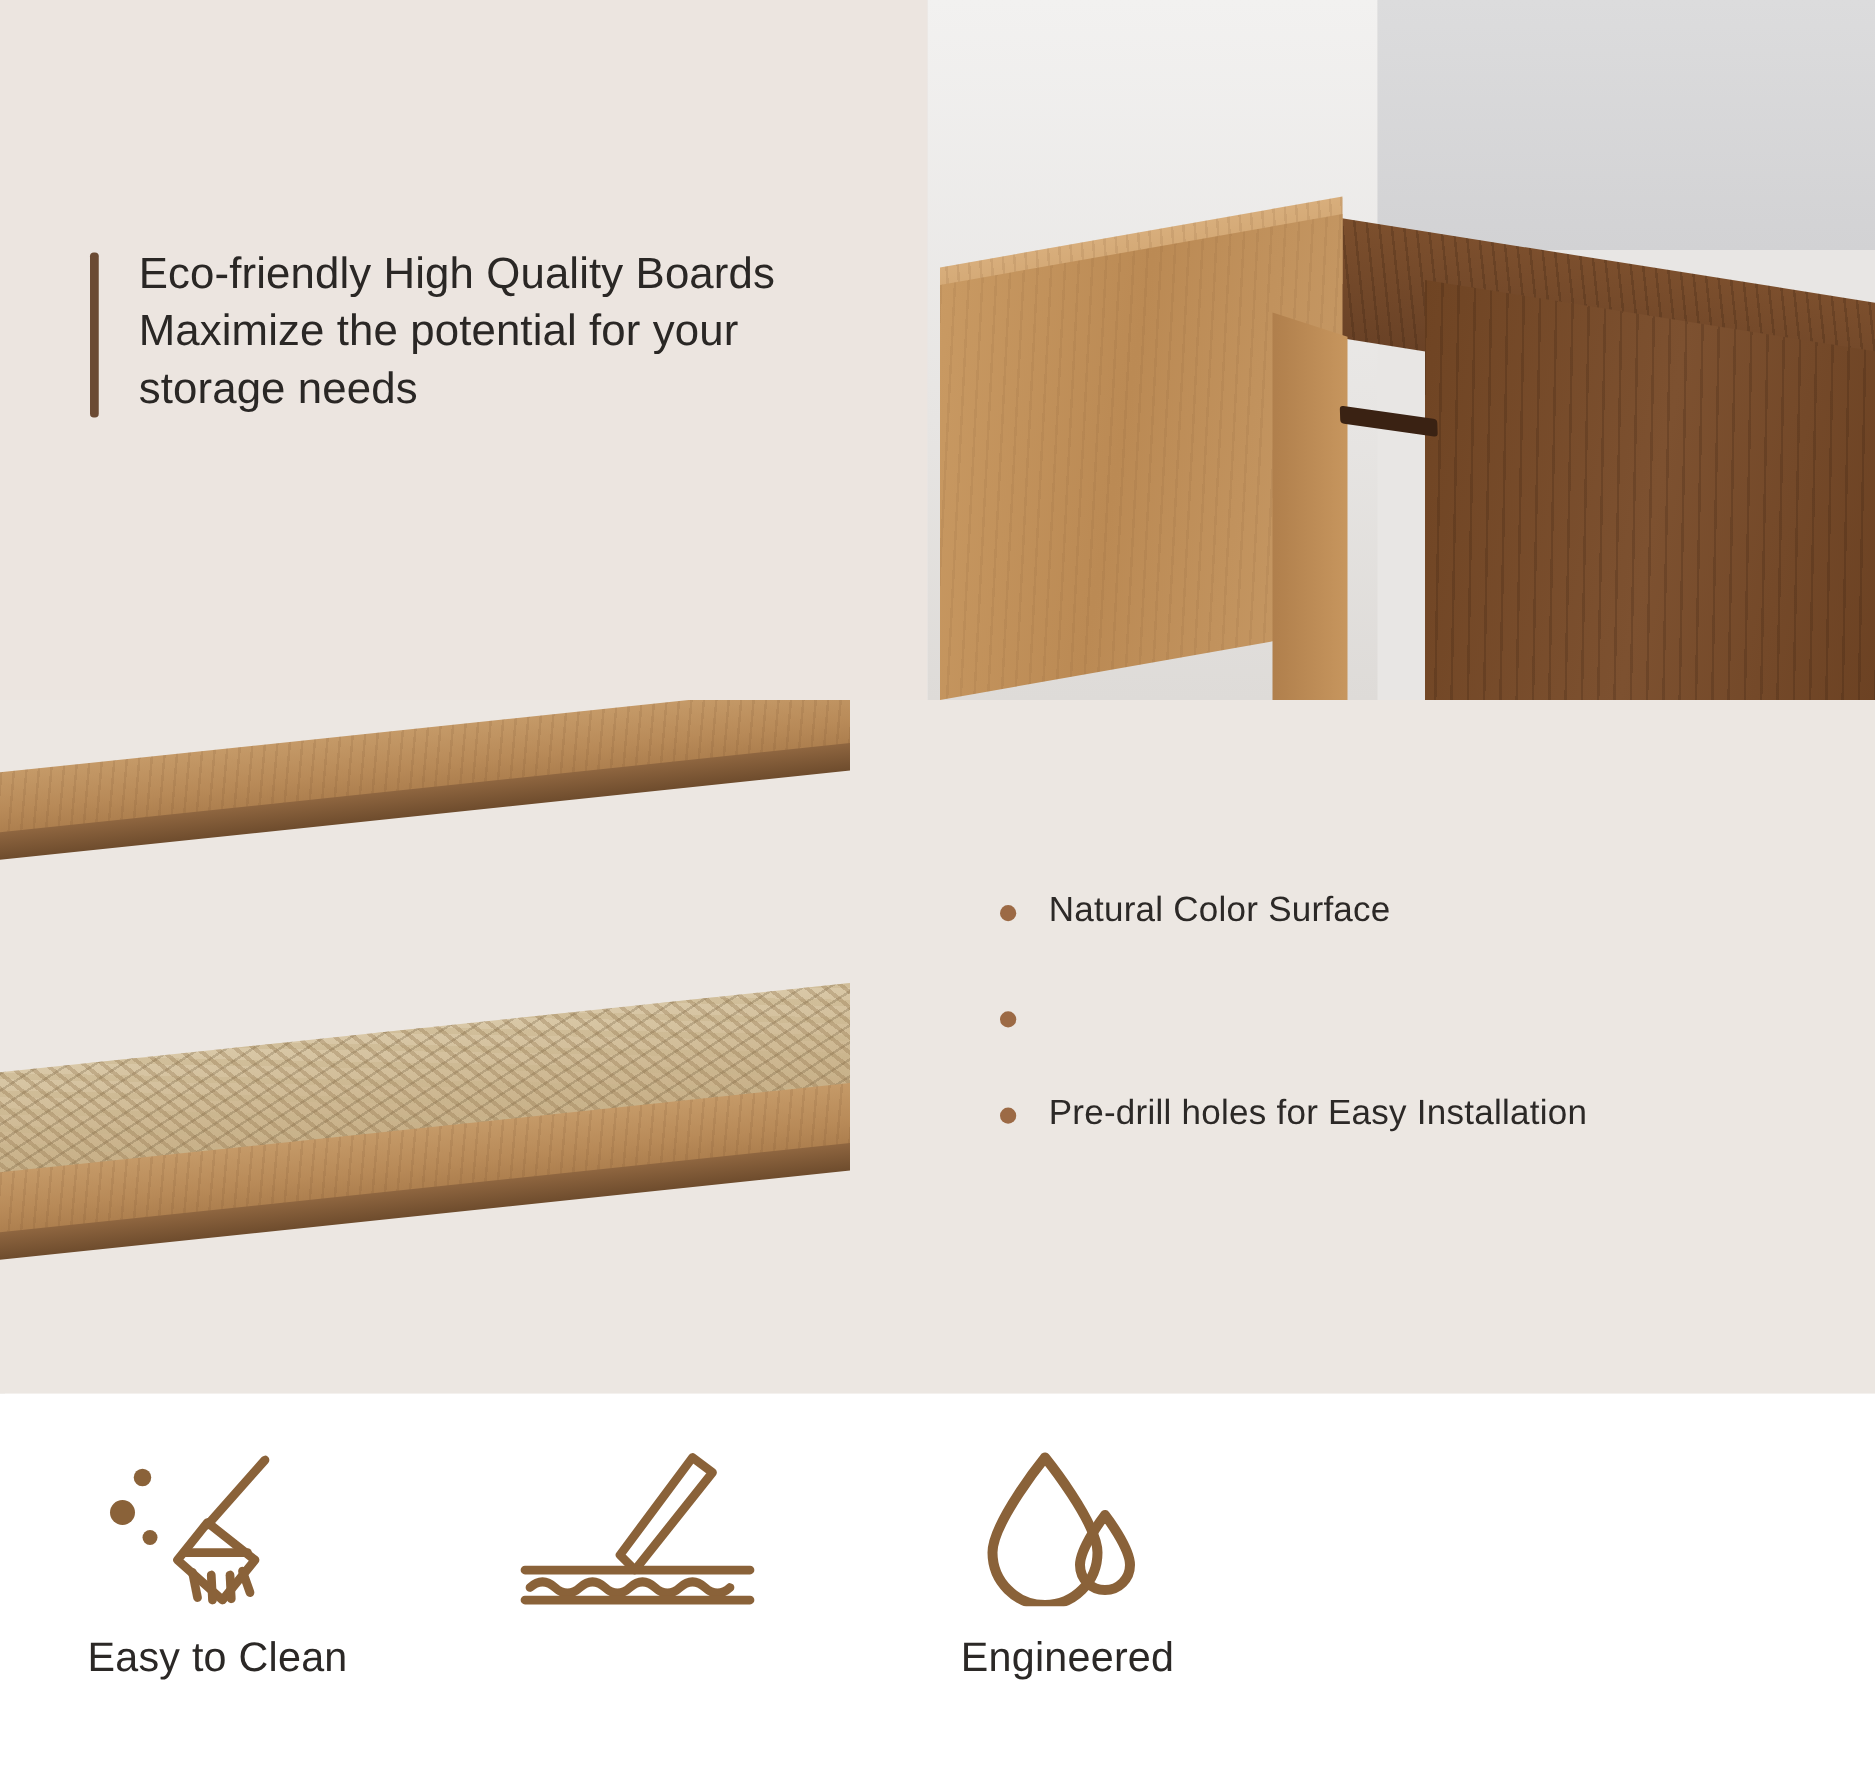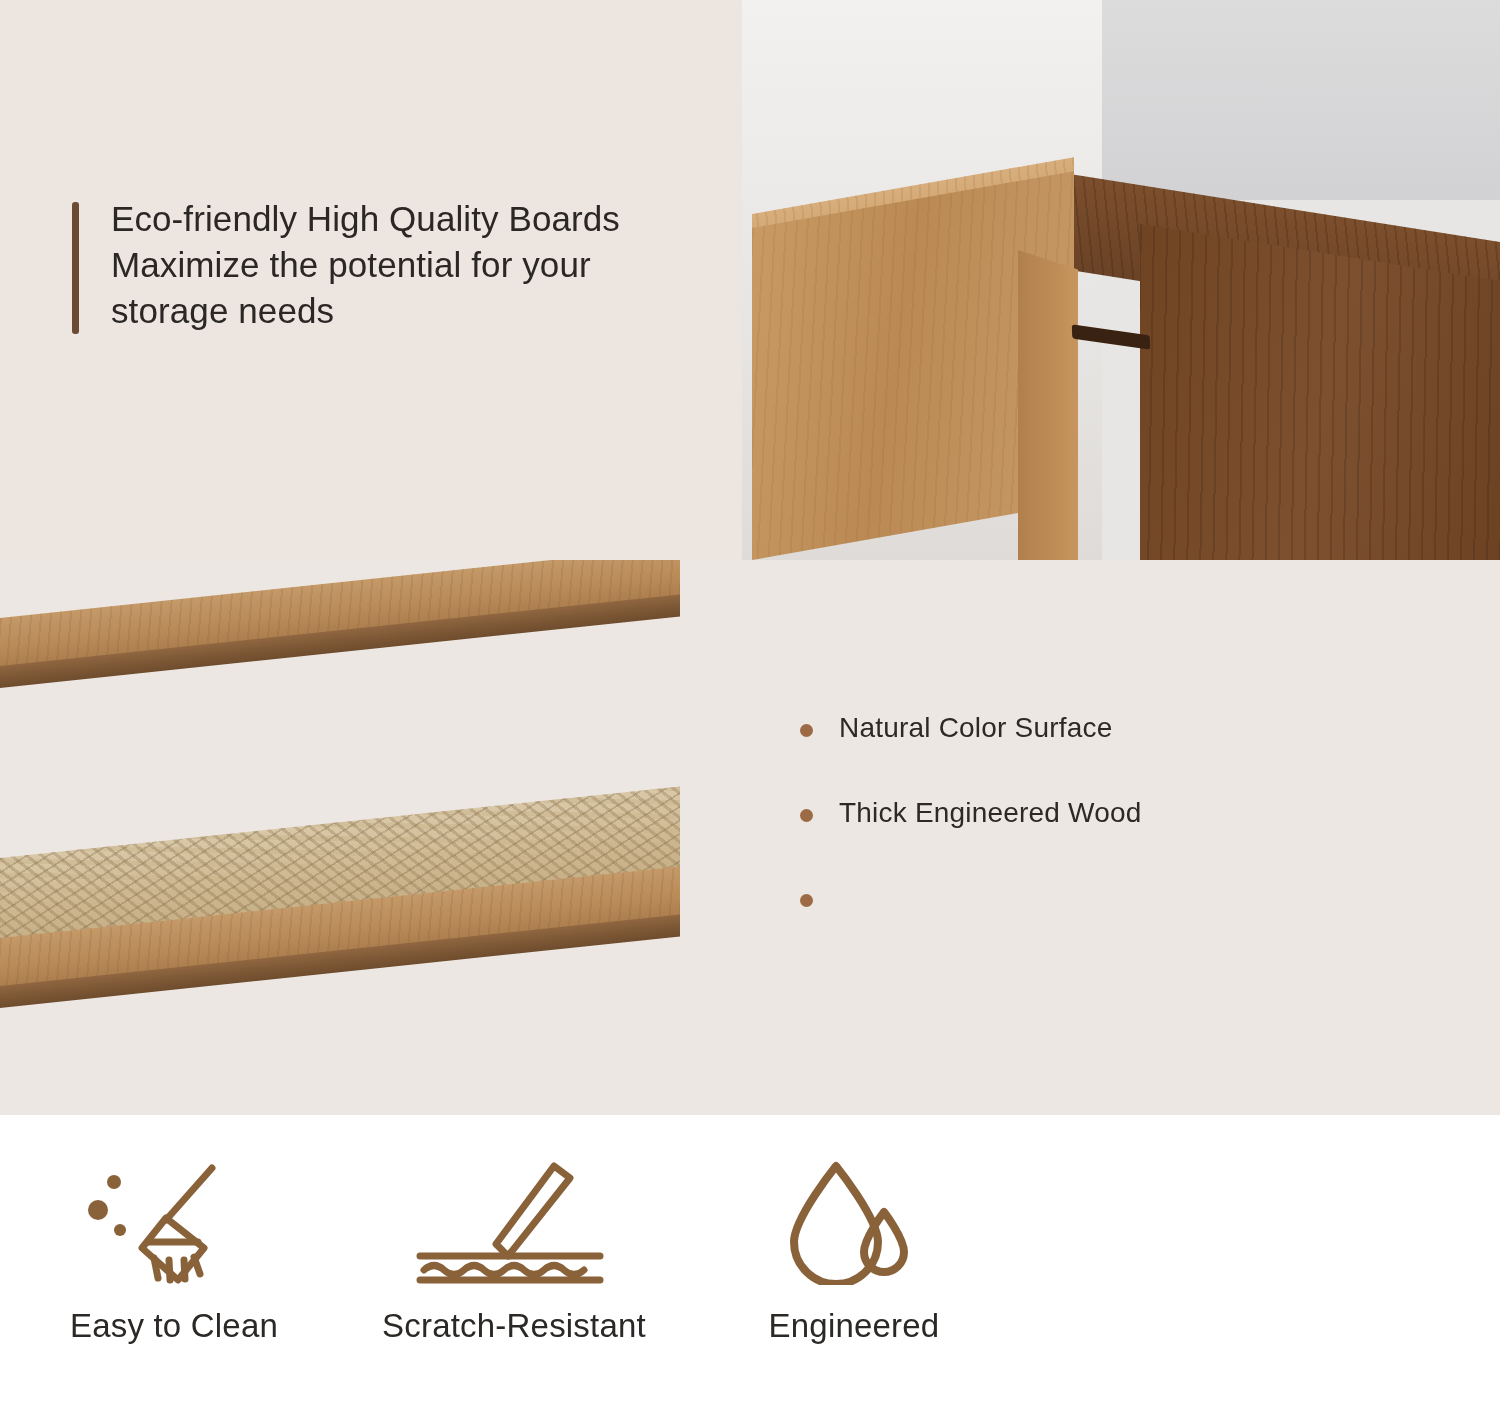--- a/index.html
+++ b/index.html
@@ -274,24 +274,24 @@
       </div>
     </div>
 
     <div class="bullets">
       <div class="bullet-row">
         <span class="bullet-dot"></span>
         <span class="bullet-text">Natural Color Surface</span>
       </div>
       <div class="bullet-row">
         <span class="bullet-dot"></span>
-        <span class="bullet-text">Thick Engineered Wood</span>
       </div>
       <div class="bullet-row">
         <span class="bullet-dot"></span>
+        <span class="bullet-text">Pre-drill holes for Easy Installation</span>
       </div>
     </div>
   </section>
 
   <section class="panel-bottom">
 
     <div class="feature">
       <div class="feature-icon">
         <svg width="200" height="125" viewBox="0 0 200 125" xmlns="http://www.w3.org/2000/svg">
           <g fill="none" stroke="#8a6239" stroke-width="7" stroke-linecap="round" stroke-linejoin="round">
@@ -317,21 +317,20 @@
       <div class="feature-icon">
         <svg width="220" height="125" viewBox="0 0 220 125" xmlns="http://www.w3.org/2000/svg">
           <g fill="none" stroke="#8a6239" stroke-width="7" stroke-linecap="round" stroke-linejoin="round">
             <path d="M150 6 L166 18 L104 96 L92 84 Z"></path>
             <line x1="16" y1="96" x2="196" y2="96"></line>
             <path d="M20 110 q10 -9 20 0 q10 9 20 0 q10 -9 20 0 q10 9 20 0 q10 -9 20 0 q10 9 20 0 q10 -9 20 0 q10 9 20 0"></path>
             <line x1="16" y1="120" x2="196" y2="120"></line>
           </g>
         </svg>
       </div>
-      <div class="feature-label">Scratch-Resistant</div>
     </div>
 
     <div class="feature">
       <div class="feature-icon">
         <svg width="180" height="125" viewBox="0 0 180 125" xmlns="http://www.w3.org/2000/svg">
           <g fill="none" stroke="#8a6239" stroke-width="8" stroke-linecap="round" stroke-linejoin="round">
             <path d="M72 6 C72 6 30 58 30 82 a42 42 0 0 0 84 0 C114 58 72 6 72 6 Z"></path>
             <path d="M120 52 C120 52 100 78 100 92 a20 20 0 0 0 40 0 C140 78 120 52 120 52 Z"></path>
           </g>
         </svg>

